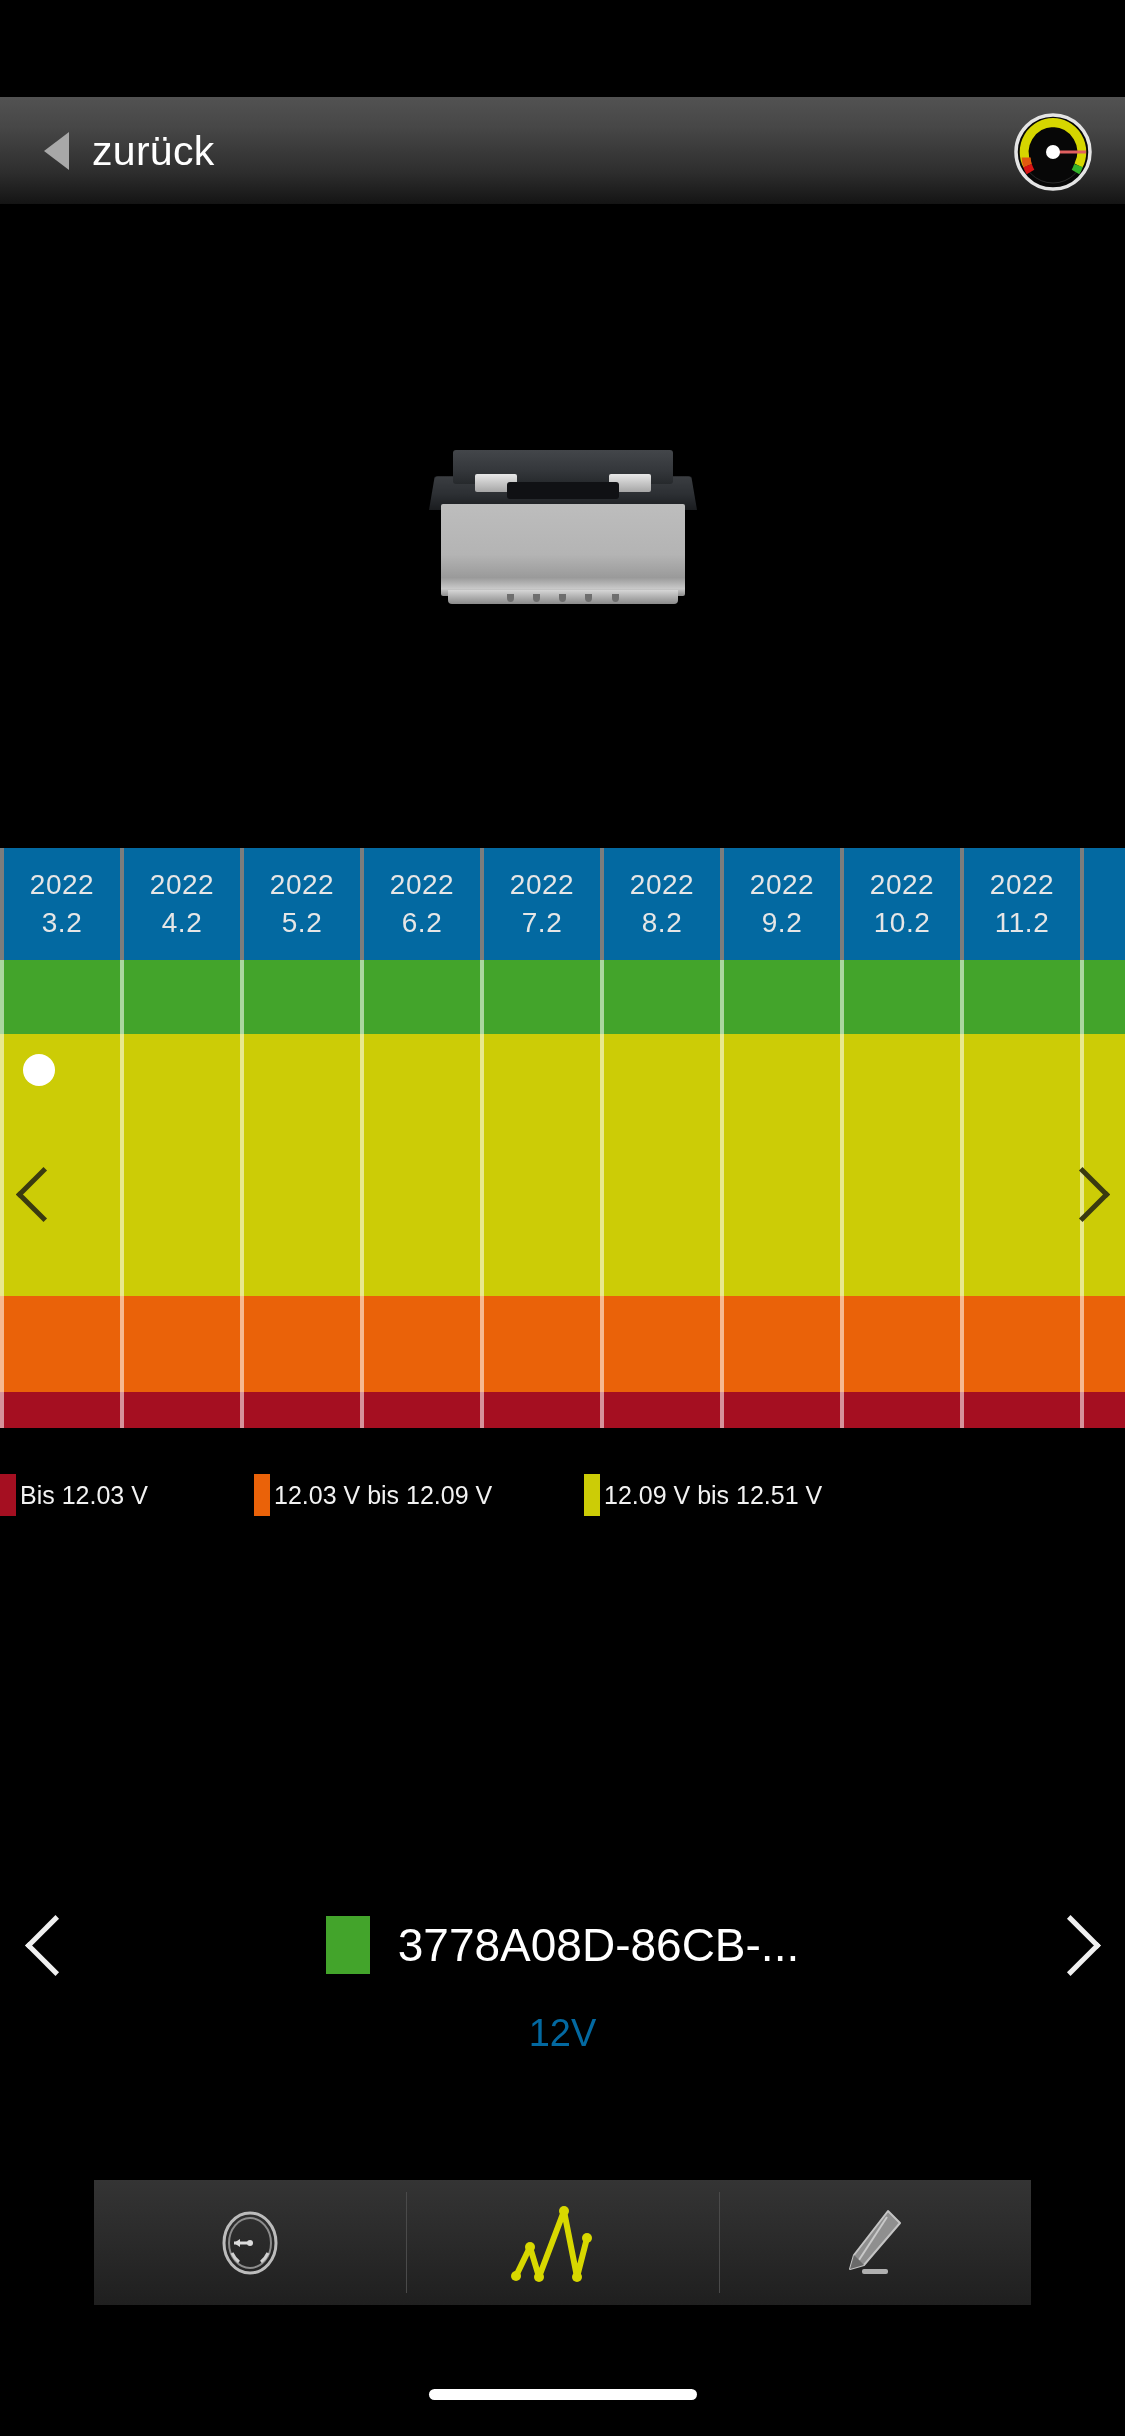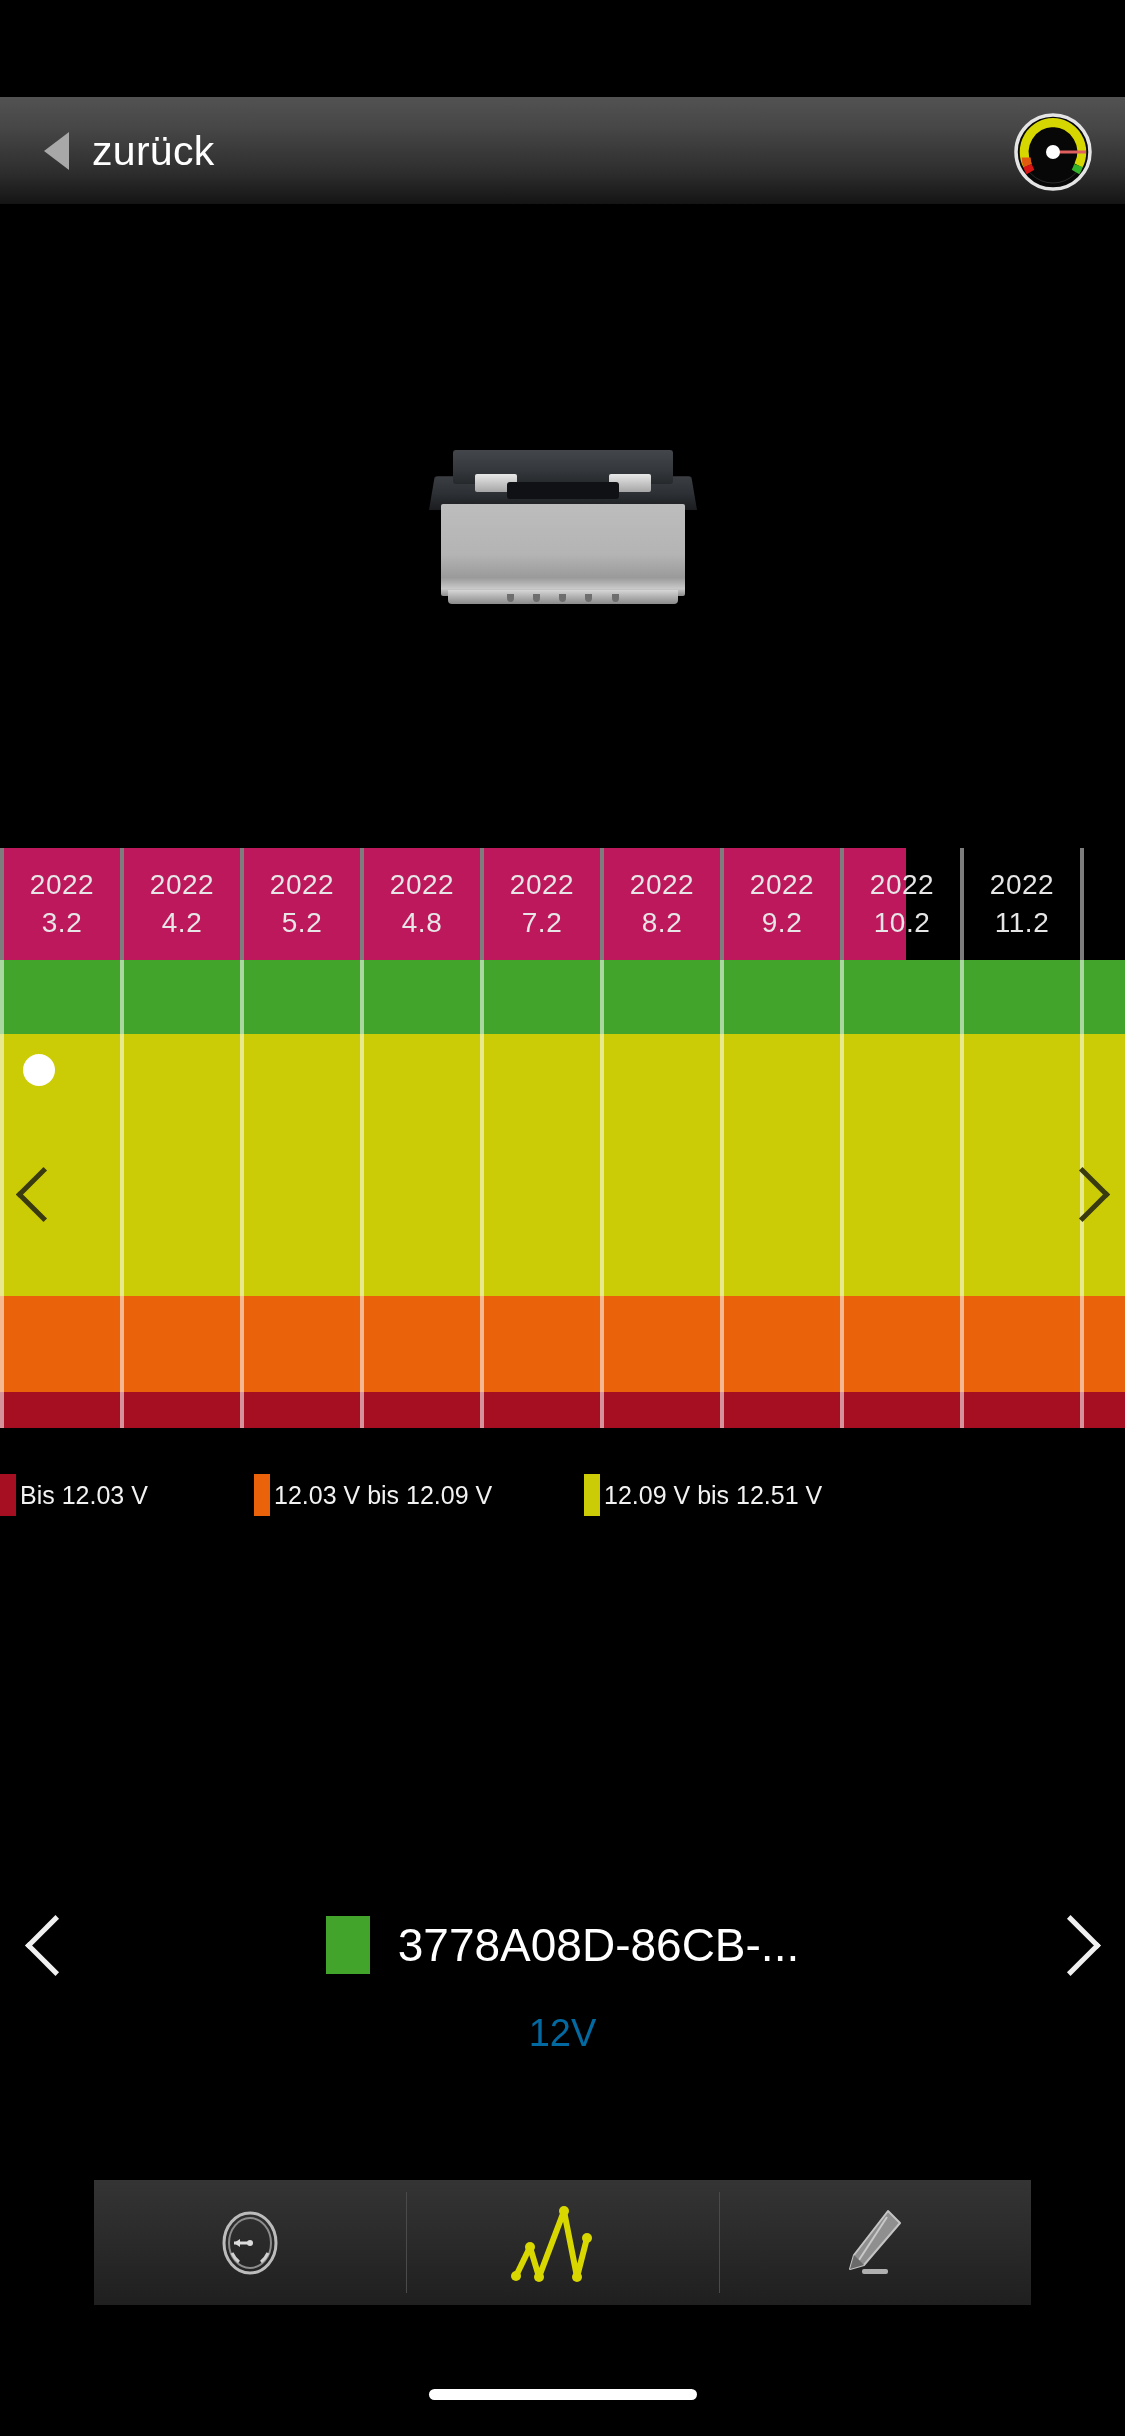--- a/index.html
+++ b/index.html
@@ -147,23 +147,23 @@
   .chart-area {
     position: absolute;
     top: 848px;
     left: 0;
     width: 1125px;
     height: 580px;
   }
   .date-row {
     position: absolute;
     top: 0; left: 0;
-    width: 906px;
+    width: 1125px;
     height: 112px;
-    background: #be185d;
+    background: #0369a1;
     display: flex;
   }
   .date-cell {
     position: relative;
     flex: 0 0 120px;
     height: 112px;
     display: flex;
     flex-direction: column;
     align-items: center;
     justify-content: center;
@@ -413,21 +413,21 @@
     <div class="date-cell">
       <span>2022</span>
       <span>4.2</span>
     </div>
     <div class="date-cell">
       <span>2022</span>
       <span>5.2</span>
     </div>
     <div class="date-cell">
       <span>2022</span>
-      <span>4.8</span>
+      <span>6.2</span>
     </div>
     <div class="date-cell">
       <span>2022</span>
       <span>7.2</span>
     </div>
     <div class="date-cell">
       <span>2022</span>
       <span>8.2</span>
     </div>
     <div class="date-cell">

